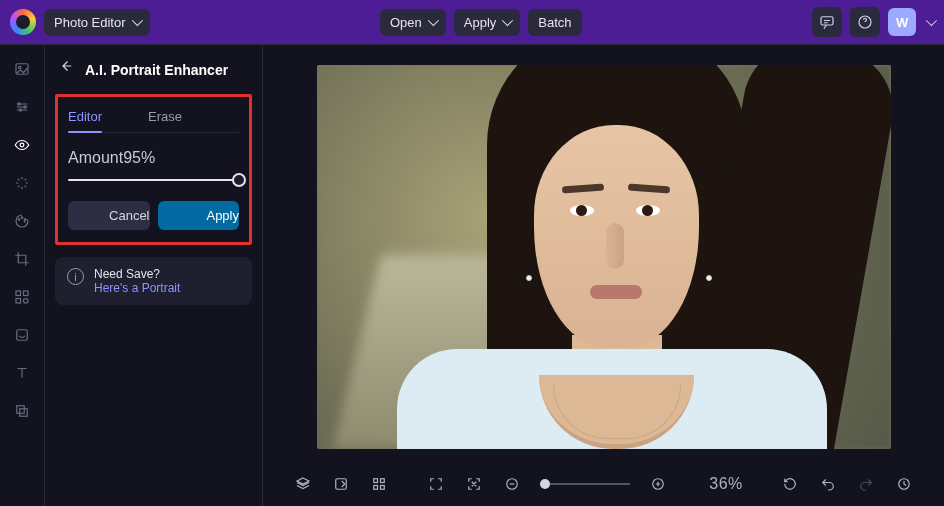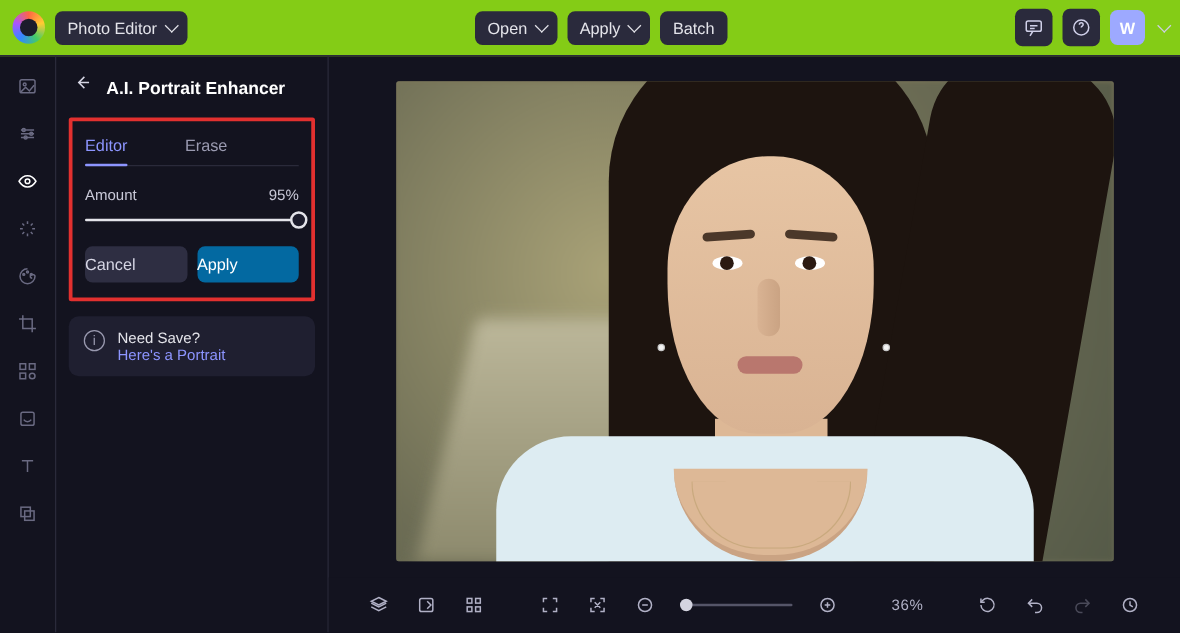--- a/index.html
+++ b/index.html
@@ -8,21 +8,21 @@
     font-family: -apple-system, BlinkMacSystemFont, "Segoe UI", sans-serif;
     color: #e4e4ea;
     width: 944px;
     height: 506px;
     overflow: hidden;
     font-size: 13px;
   }
   
   .topbar {
     height: 45px;
-    background: #84cc16;
+    background: #4c1d95;
     display: flex;
     align-items: center;
     padding: 0 10px;
     gap: 8px;
     border-bottom: 1px solid #2a2a3a;
   }
   .logo {
     width: 26px; height: 26px; border-radius: 50%;
     background: conic-gradient(#f64, #fc3, #4c6, #38f, #a5f, #f64);
     position: relative;
@@ -72,33 +72,33 @@
   .control-box {
     margin: 0 10px;
     border: 3px solid #e2302f;
     border-radius: 2px;
     padding: 8px 10px 12px;
   }
   .tabs { display:flex; gap: 46px; border-bottom:1px solid #2a2a3a; }
   .tab { padding: 4px 0 8px; cursor:pointer; color:#9a9ab0; position:relative; }
   .tab.active { color:#8d95ff; }
   .tab.active::after { content:""; position:absolute; left:0; right:0; bottom:-1px; height:2px; background:#8d95ff; border-radius:2px;}
-  .slider-row { display:flex; justify-content:space-between; margin:16px 0 6px; font-size:12px; color:#c9c9d8;}
+  .slider-row { display:flex; margin:16px 0 6px; font-size:16px; color:#c9c9d8;}
   .slider {
     height: 14px; position:relative; margin-bottom:14px;
   }
   .slider-track { position:absolute; top:6px; left:0; right:0; height:2px; background:#e4e4ea; border-radius:2px;}
   .slider-thumb {
     position:absolute; top:0; width:14px; height:14px; border-radius:50%;
     background:#1c1c2c; border:2px solid #e4e4ea; right:0; transform:translateX(50%);
     cursor:grab;
   }
   .btn-row { display:flex; gap:8px; }
   .btn {
-    flex:1; text-align:left; padding:7px 0; border-radius:6px;
+    flex:1; text-align:right; padding:7px 0; border-radius:6px;
     font-size:13px; cursor:pointer;
   }
   .btn-cancel { background:#2e2e42; color:#d6d6e4;}
   .btn-apply  { background:#0369a1; color:#fff;}
   .help-box {
     margin: 0 10px; background:#1f1f30; border-radius:8px;
     padding:10px 12px; display:flex; gap:10px; align-items:flex-start;
     font-size:12px;
   }
   .help-link { color:#8d95ff; cursor:pointer; }
@@ -134,21 +134,21 @@
   .bottombar{
     position:absolute; left:0; right:0; bottom:0;
     height:44px; display:flex; align-items:center;
     padding: 0 30px; color:#b1b1c6; background:#13131f;
   }
   .bgroup{display:flex;gap:18px;align-items:center;}
   .bsep{flex:1;}
   .zoom-rail{width:90px;height:2px;background:#555568;position:relative;border-radius:2px;}
   .zoom-thumb{position:absolute;left:0;top:-4px;width:10px;height:10px;border-radius:50%;background:#d4d4e0;}
   .bbtn{cursor:pointer;display:flex;align-items:center;justify-content:center;width:20px;height:20px;}
-  .zoom-pct{margin-left:23px;font-size:12px;letter-spacing:0.5px;text-align:center;}
+  .zoom-pct{margin-left:23px;font-size:16px;letter-spacing:0.5px;text-align:center;}
   .bottom-right{display:flex;gap:18px;margin-left:auto;}
 </style>
 </head>
 <body>
 
 <div class="topbar">
   <div class="logo"></div>
   <div class="drop">
     <span>Photo Editor</span>
     <span class="chev"></span>

